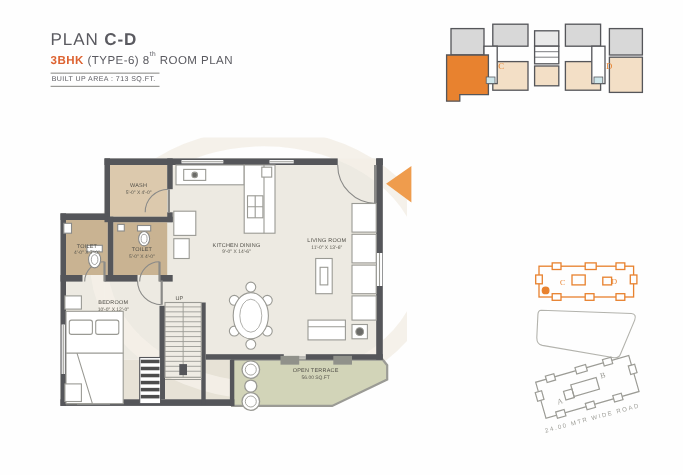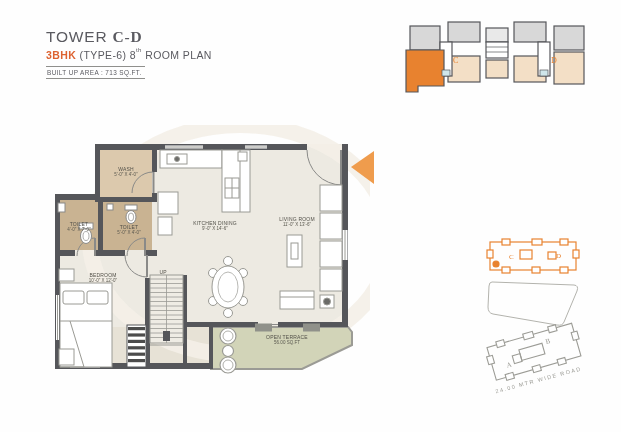--- a/index.html
+++ b/index.html
@@ -3,21 +3,21 @@
 <meta charset="utf-8">
 <style>
   html,body{margin:0;padding:0;background:#ffffff;}
   .canvas{
     position:relative;width:621px;height:432px;background:#fefefe;overflow:hidden;
     font-family:"Liberation Sans",sans-serif;
   }
   
   .header{position:absolute;left:46px;top:28px;width:230px;color:#5a5a60;}
   .h-line{font-size:15.5px;letter-spacing:.8px;line-height:18px;font-weight:400;}
-  .h-line b{font-weight:700;font-family:Liberation Serif, serif;}
+  .h-line b{font-weight:700;}
   .h-sub{font-size:10.5px;letter-spacing:.4px;margin-top:3px;color:#5a5a60;}
   .h-sub .bhk{color:#dd6230;font-weight:700;}
   .h-sub sup{font-size:6px;position:relative;top:-3px;}
   .h-area{display:inline-block;margin-top:4px;font-size:6.4px;letter-spacing:.4px;
     color:#5a5a60;border-top:1px solid #8f8f8c;border-bottom:1px solid #8f8f8c;
     padding:2px 3px 2px 1px;}
   
   .room-label{position:absolute;transform:translate(-50%,-50%);text-align:center;
     color:#514f48;line-height:1.2;white-space:nowrap;z-index:5;}
   .room-name{display:block;font-size:5px;letter-spacing:.2px;}
@@ -30,21 +30,21 @@
   .plan-svg{position:absolute;left:50px;top:125px;}
   .keyplan-svg{position:absolute;left:398px;top:16px;}
   .siteplan-svg{position:absolute;left:476px;top:230px;}
 </style>
 </head>
 <body>
 
 <div class="canvas">
 
   <div class="header">
-    <div class="h-line"><span>TOWER </span><b>C-D</b></div>
+    <div class="h-line"><span>PLAN </span><b>C-D</b></div>
     <div class="h-sub"><span class="bhk">3BHK</span><span> (TYPE-6) </span><span>8</span><sup>th</sup><span> ROOM PLAN</span></div>
     <div><span class="h-area">BUILT UP AREA : 713 SQ.FT.</span></div>
   </div>
 
   <svg class="keyplan-svg" width="195" height="88" viewBox="0 0 195 88">
     <g stroke="#55565a" stroke-width="1.2">
 
       <rect x="12" y="10" width="30" height="24" fill="#d8d8d8"></rect>
       <rect x="50" y="6" width="32" height="20" fill="#d8d8d8"></rect>
       <rect x="88" y="12" width="22" height="14" fill="#e9e9e9"></rect>

